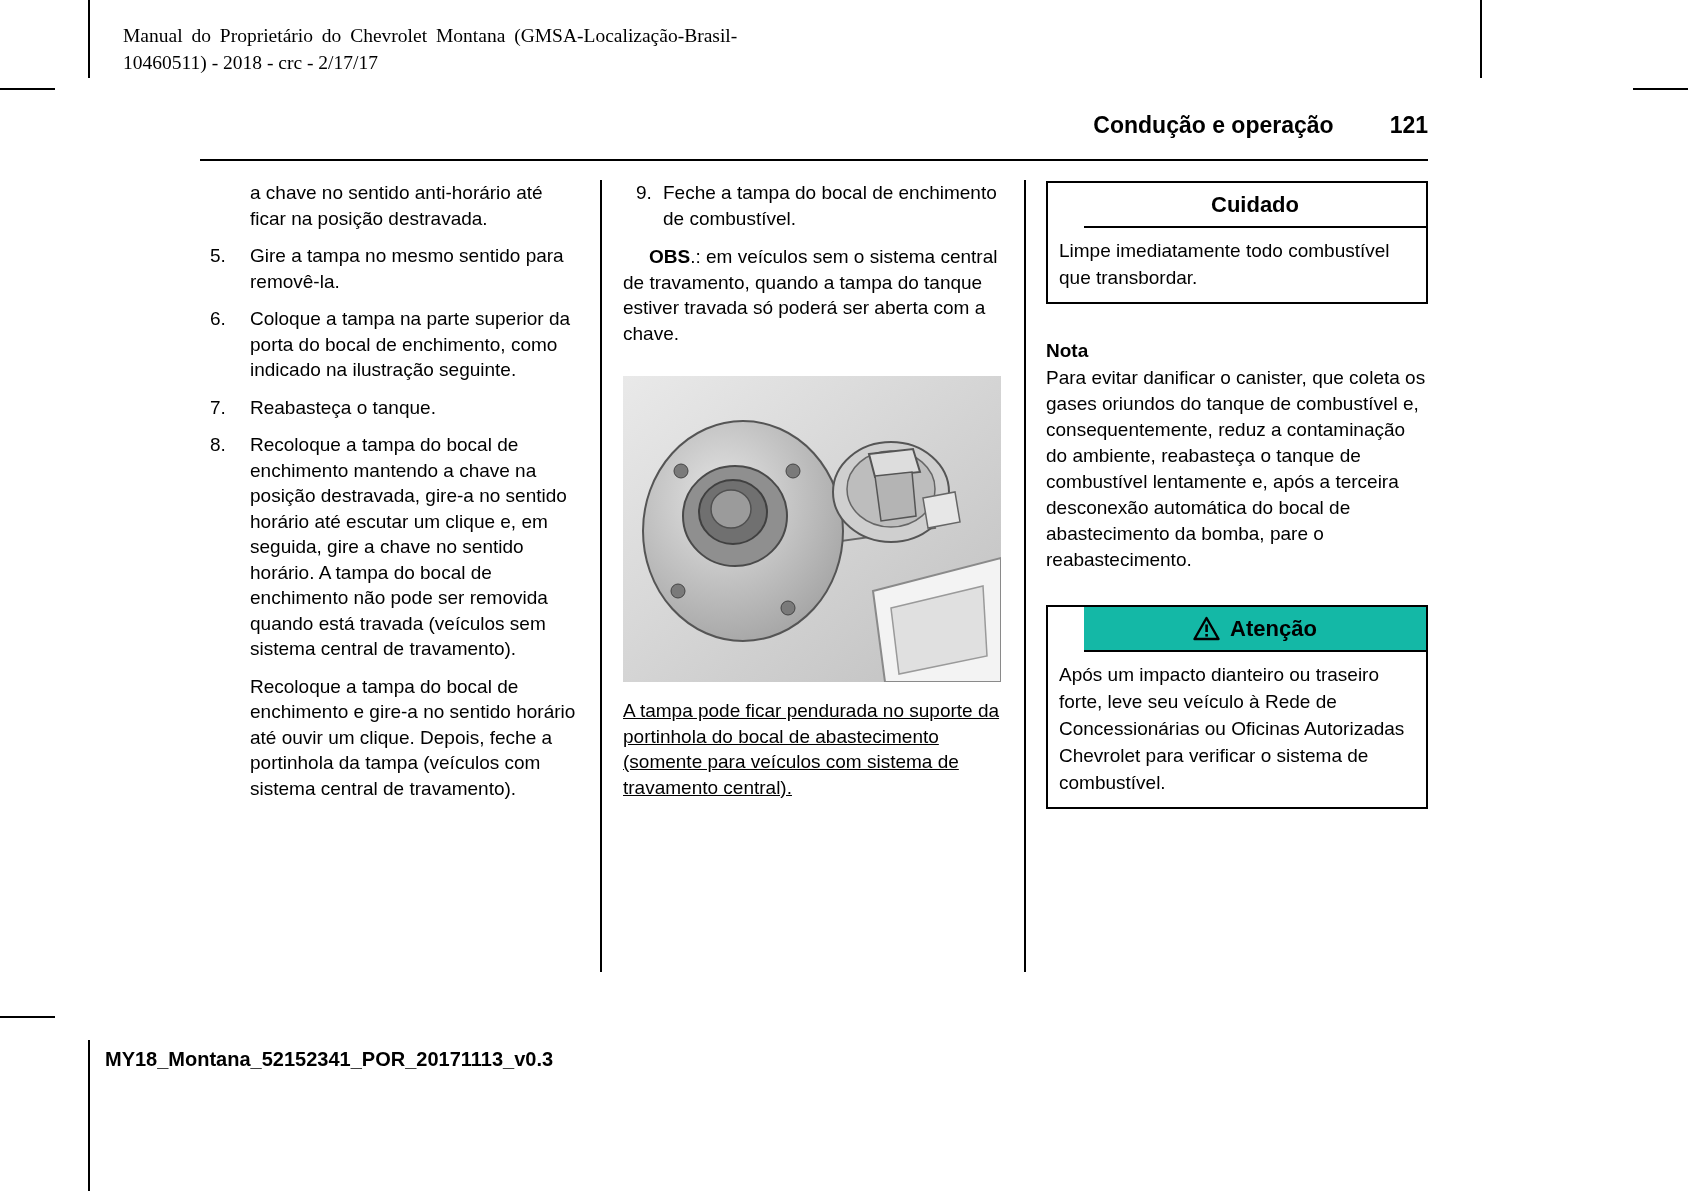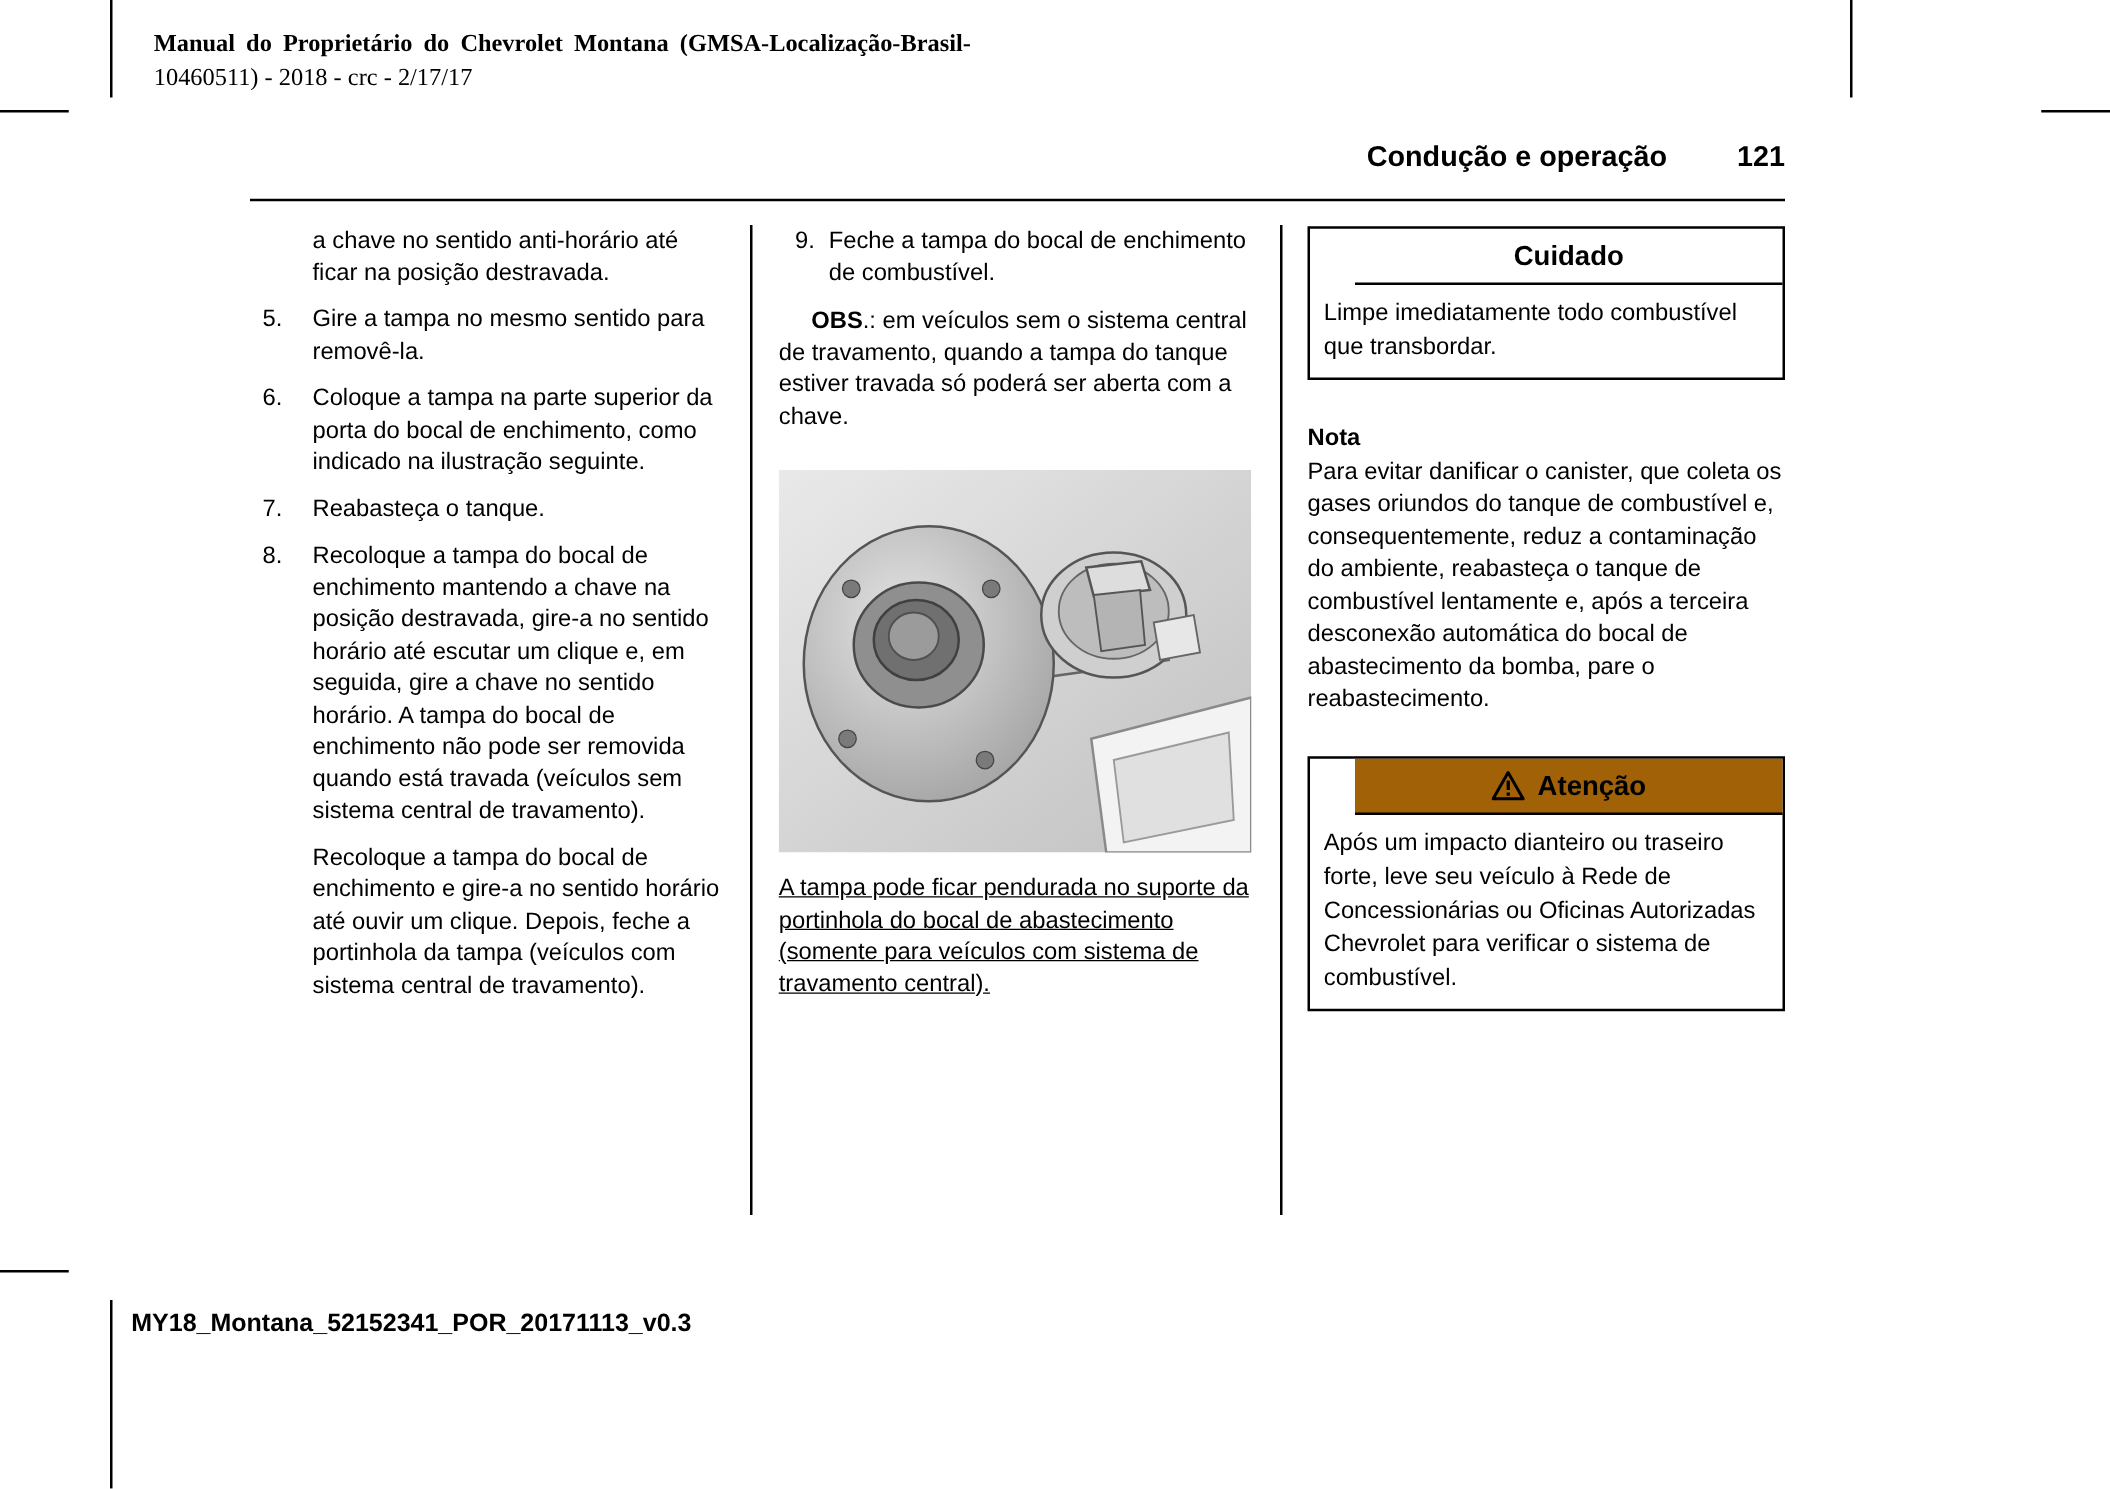--- a/index.html
+++ b/index.html
@@ -19,21 +19,21 @@
   .crop-tr-v { left:1480px; top:0; width:2px; height:78px; }
   .crop-tr-h { left:1633px; top:88px; width:55px; height:2px; }
   .crop-bl-h { left:0; top:1016px; width:55px; height:2px; }
   .crop-bl-v { left:88px; top:1040px; width:2px; height:151px; }
   
   .doc-header {
     position:absolute; left:123px; top:22px; width:690px;
     font-family:"Liberation Serif", serif;
     font-size:19.5px; line-height:27px;
   }
-  .doc-header .l1 { word-spacing:4px;font-weight:bold; }
+  .doc-header .l1 { word-spacing:4px; }
   
   .page-title-row {
     position:absolute; left:200px; top:112px; width:1228px;
     display:flex; justify-content:flex-end; align-items:baseline; gap:56px;
     font-weight:bold; font-size:23px;
   }
   .title-rule {
     position:absolute; left:200px; top:159px; width:1228px; height:2px;
     background:#000;
   }
@@ -60,21 +60,21 @@
   .caption2 { margin-top:13px; }
   
   .box { border:2px solid #000; }
   .box-header {
     text-align:center; font-weight:bold; font-size:22px;
     padding:9px 6px 8px 6px; border-bottom:2px solid #000;
     display:flex; align-items:center; justify-content:center; gap:10px;margin-left:36px;
   }
   .box-body { padding:9px 11px 11px 11px; font-size:19px; line-height:27px; }
   .warning-box { margin-top:32px; }
-  .warning-box .box-header { background:#a16207; }
+  .warning-box .box-header { background:#14b8a6; }
   .nota-title { margin-top:34px; font-weight:bold; }
   .nota-body { margin-top:2px; line-height:26px; }
   
   .footer {
     position:absolute; left:105px; top:1048px;
     font-weight:bold; font-size:20px;
   }
   .warn-icon { display:inline-block; line-height:0; }
 </style>
 </head>

